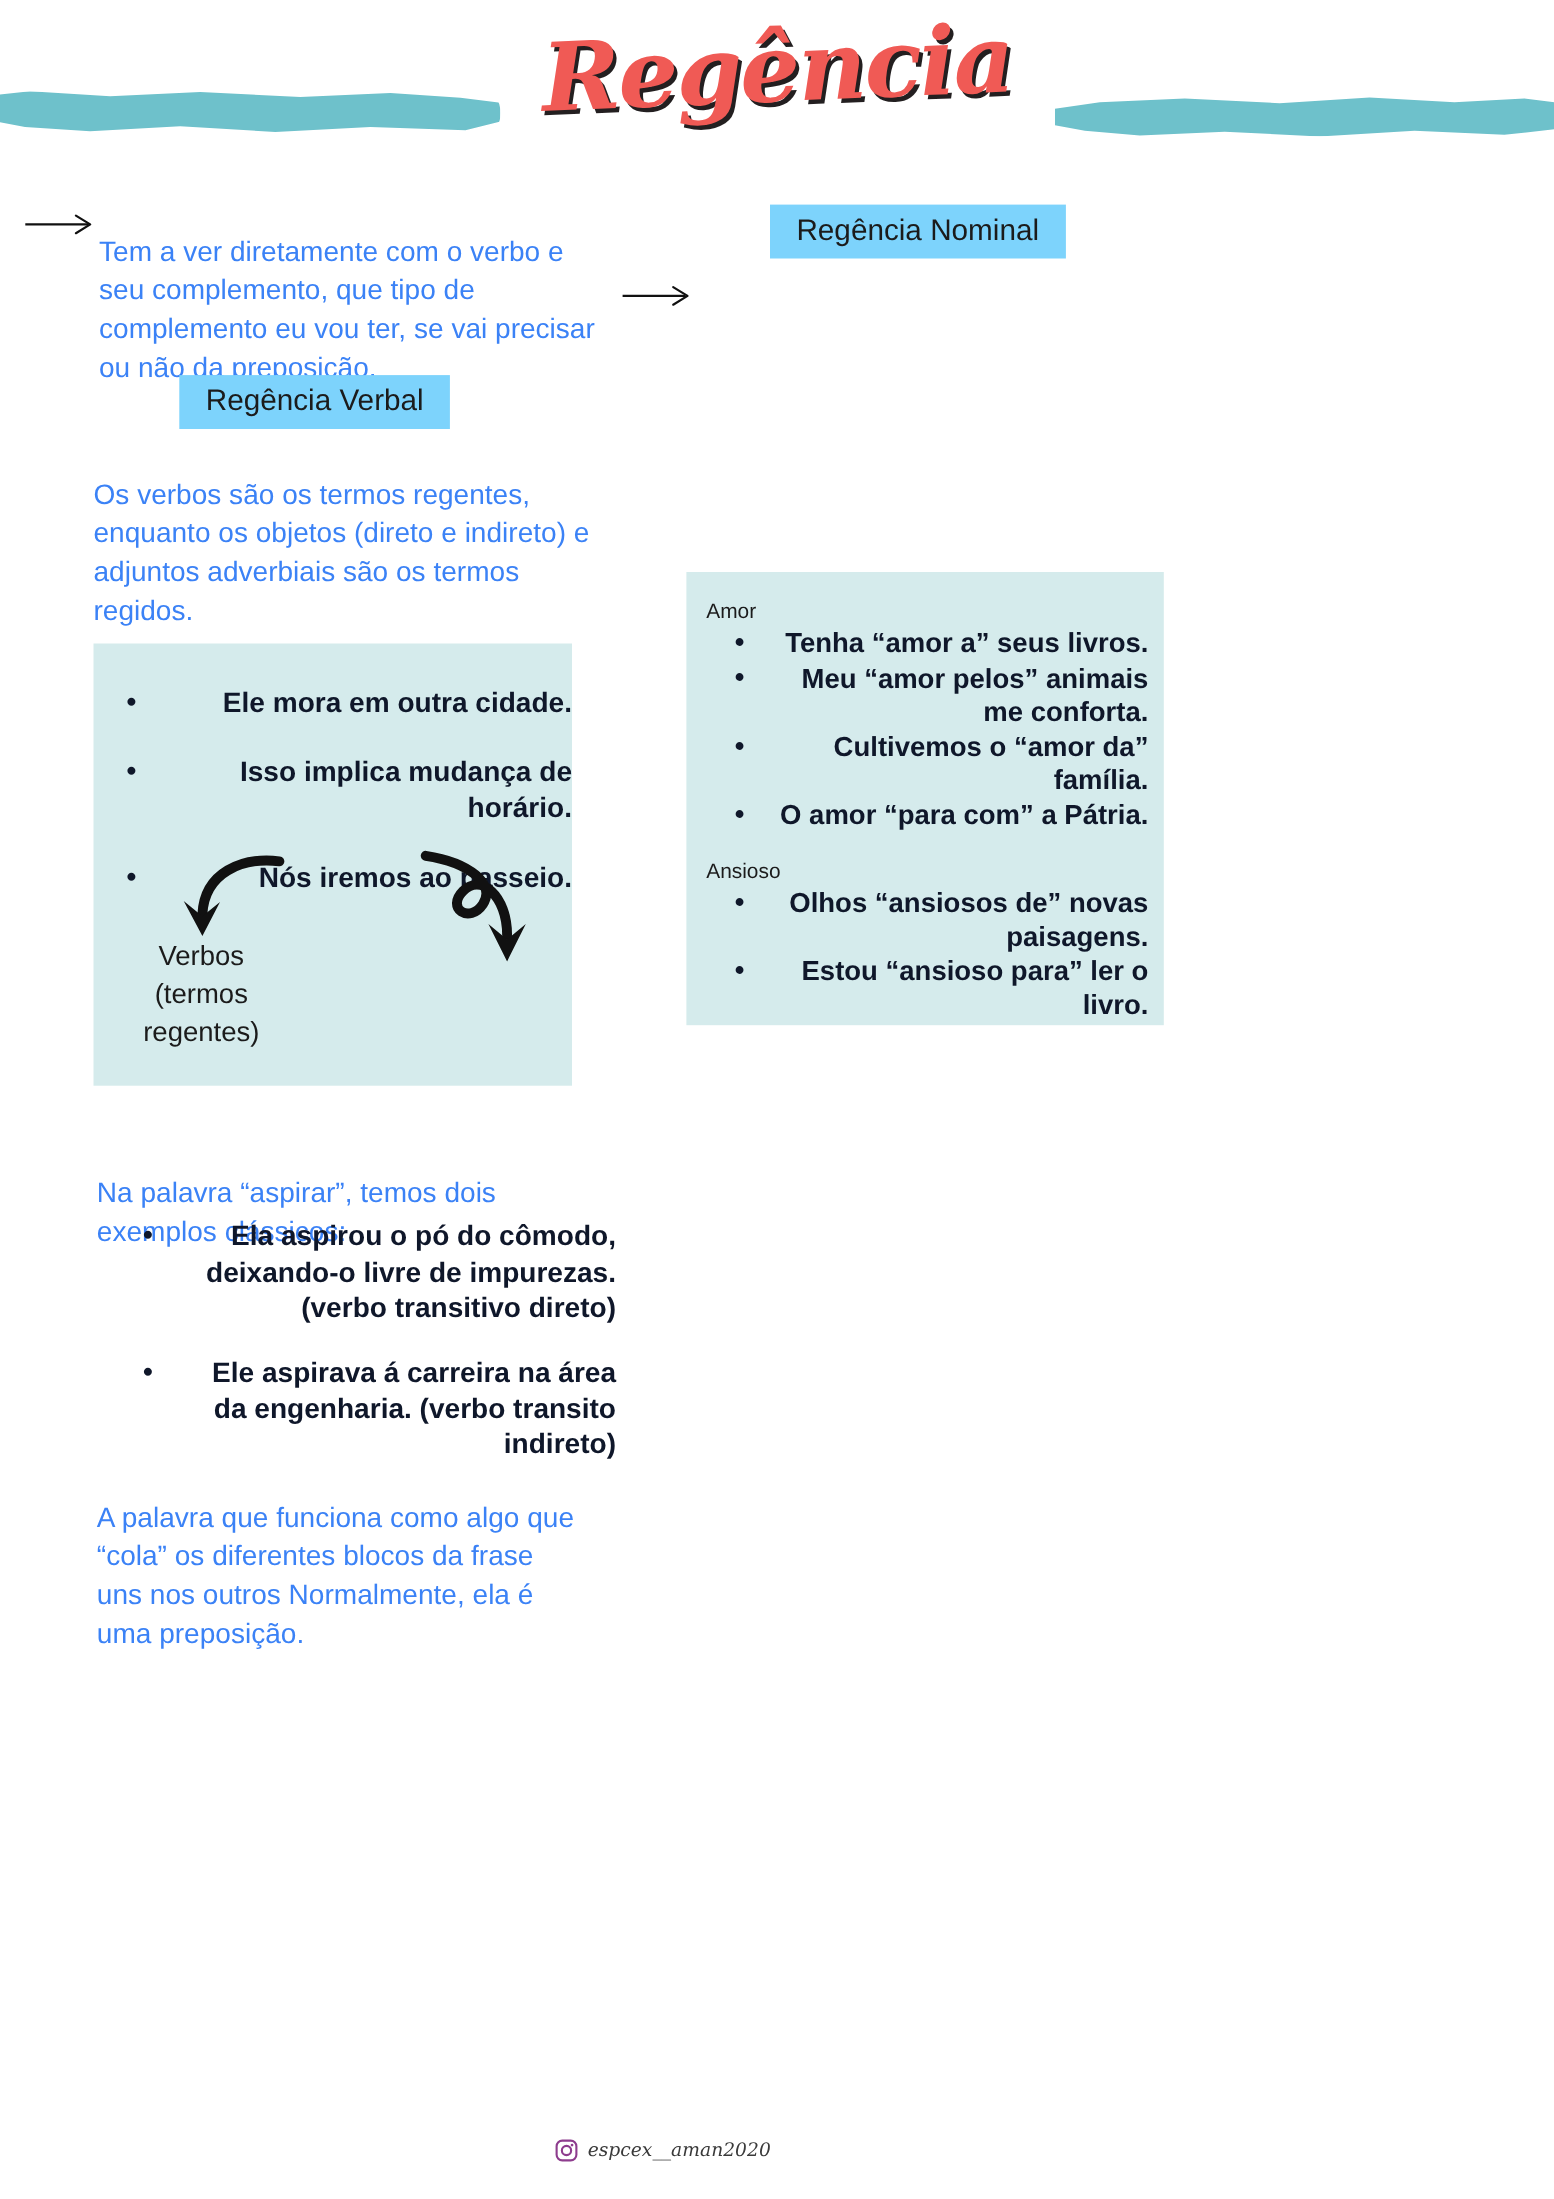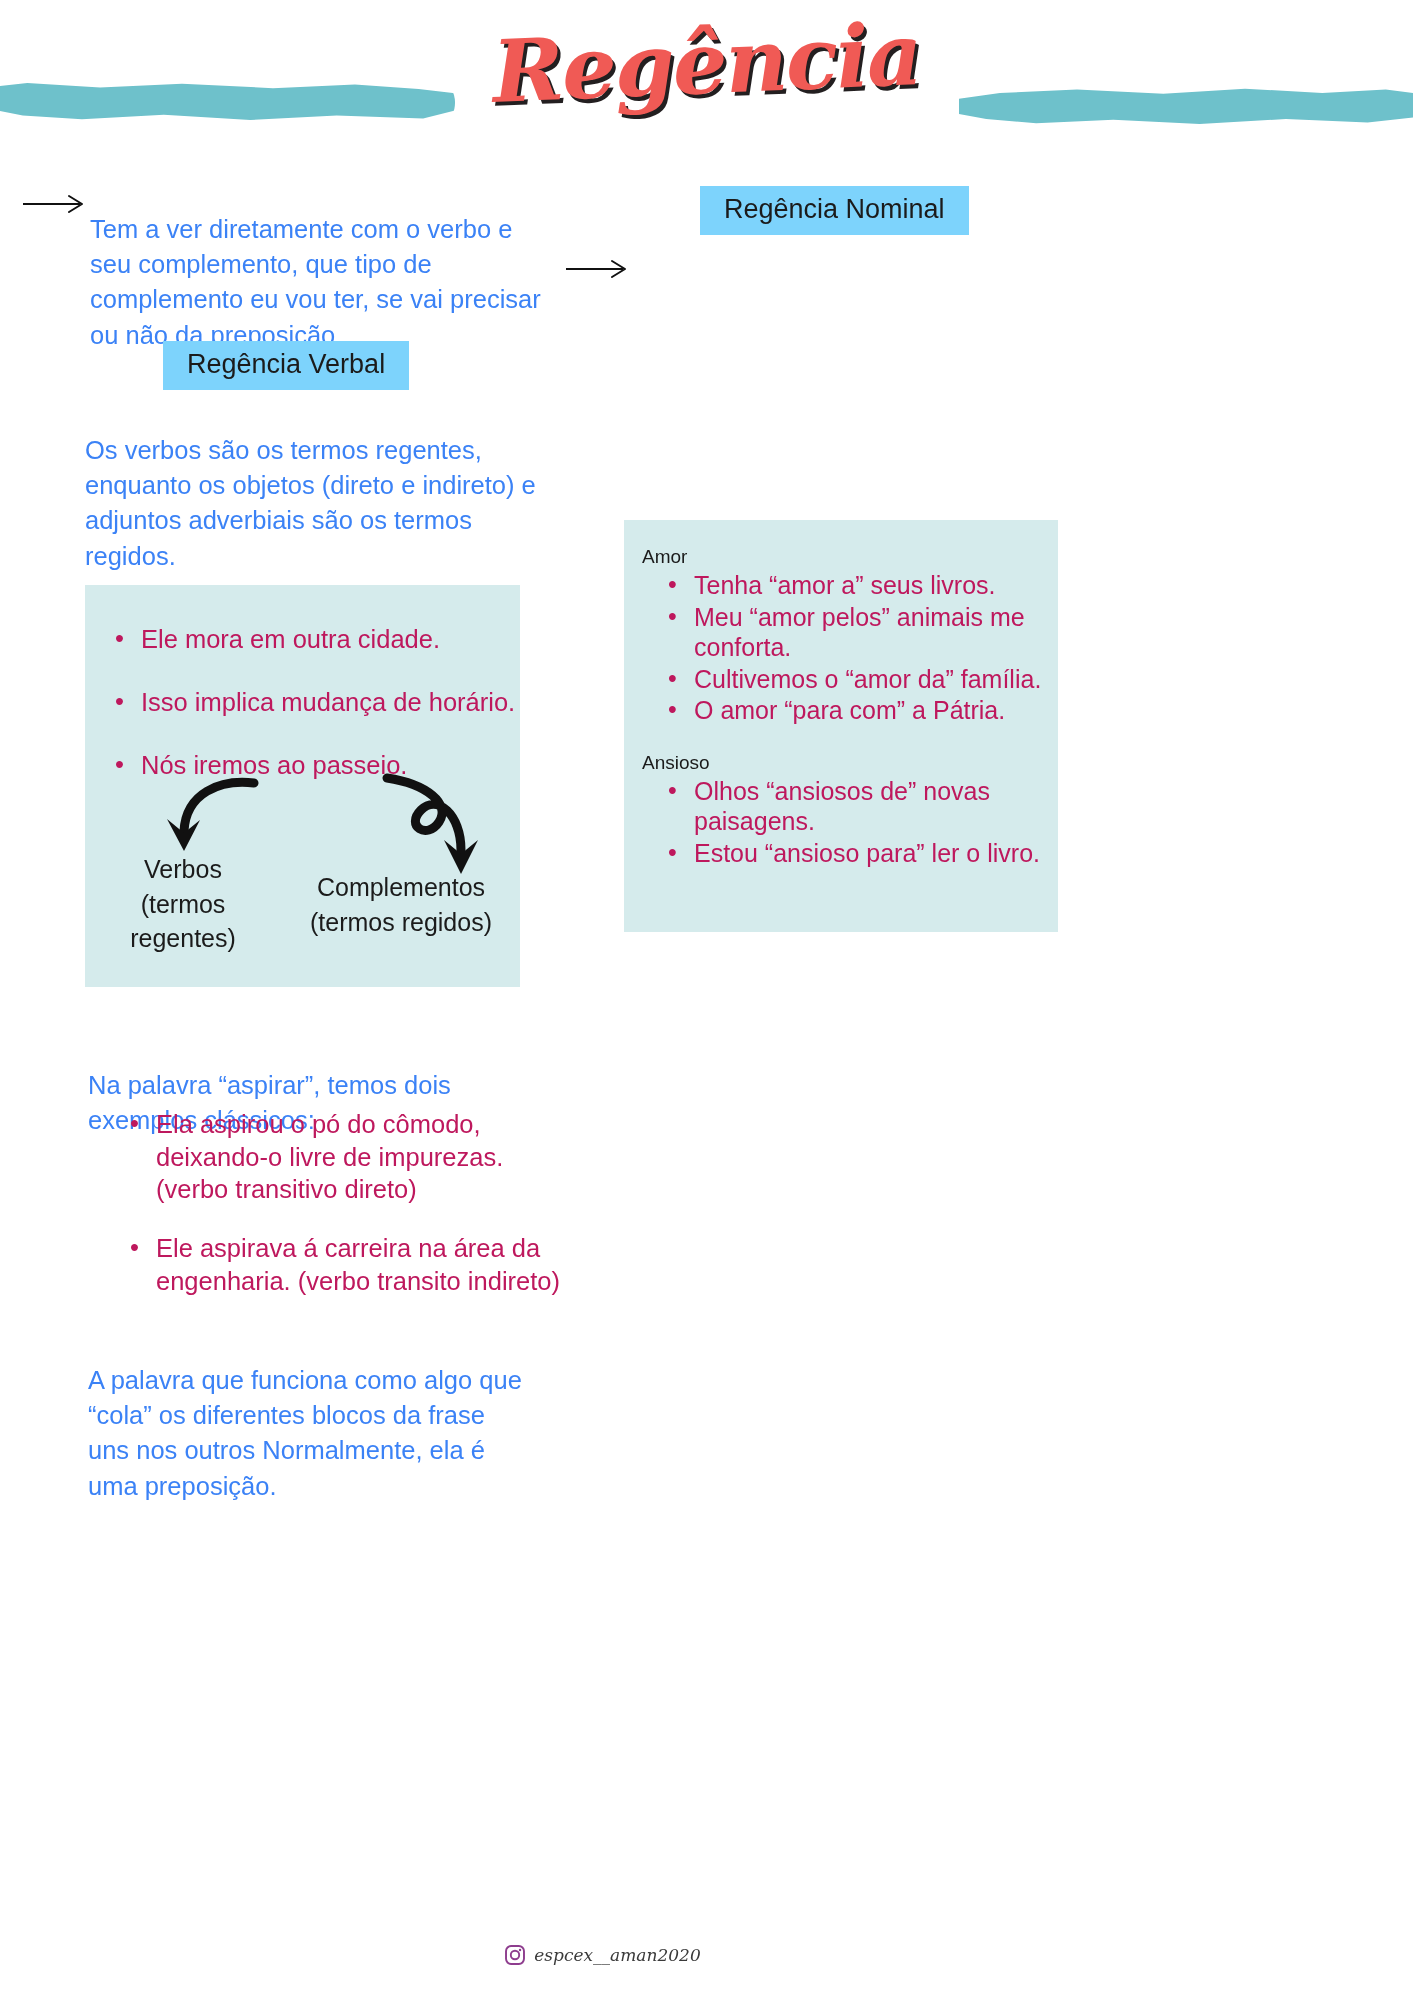--- a/index.html
+++ b/index.html
@@ -85,22 +85,23 @@
 
   
   ul.bl {
     margin: 0;
     padding: 0 0 0 30px;
     list-style: none;
   }
   ul.bl > li {
     position: relative;
     padding-left: 26px;
-    font-weight: normal;
-    color: #be185d;
+    font-weight: bold;
+    color: #0f172a;
+    text-align: right;
   }
   ul.bl > li::before {
     content: "\2022";
     position: absolute;
     left: 0;
     top: -1px;
     font-size: 1em;
     line-height: inherit;
   }
 
@@ -174,21 +175,20 @@
     <path d="M17 44 L34 76 L50 45 L34 58 Z" fill="#111"></path>
   </svg>
 
   <svg style="position:absolute; left:365px; top:770px;" width="120" height="115" viewBox="0 0 120 115">
     <path d="M22 8 C 62 14, 86 34, 74 52 C 62 70, 40 56, 56 40 C 72 24, 96 44, 96 80" stroke="#111" stroke-width="9" fill="none" stroke-linecap="round"></path>
     <path d="M79 70 L96 104 L113 70 L96 84 Z" fill="#111"></path>
   </svg>
 
   <div class="flow-label" style="left:118px; top:852px; width:130px;">Verbos (termos regentes)</div>
 
-  <div class="flow-label" style="left:308px; top:870px; width:186px;">Complementos (termos regidos)</div>
 
   <div class="body-text" style="left:88px; top:1048px; width:400px;">Na palavra “aspirar”, temos dois exemplos clássicos:</div>
 
   <ul class="bl ex-list" style="position:absolute; left:100px; top:1108px; width:430px;">
     <li>Ela aspirou o pó do cômodo, deixando-o livre de impurezas. (verbo transitivo direto)</li>
     <li>Ele aspirava á carreira na área da engenharia. (verbo transito indireto)</li>
   </ul>
 
   <div class="body-text" style="left:88px; top:1343px; width:435px;">A palavra que funciona como algo que “cola” os diferentes blocos da frase uns nos outros Normalmente, ela é uma preposição.</div>
 

